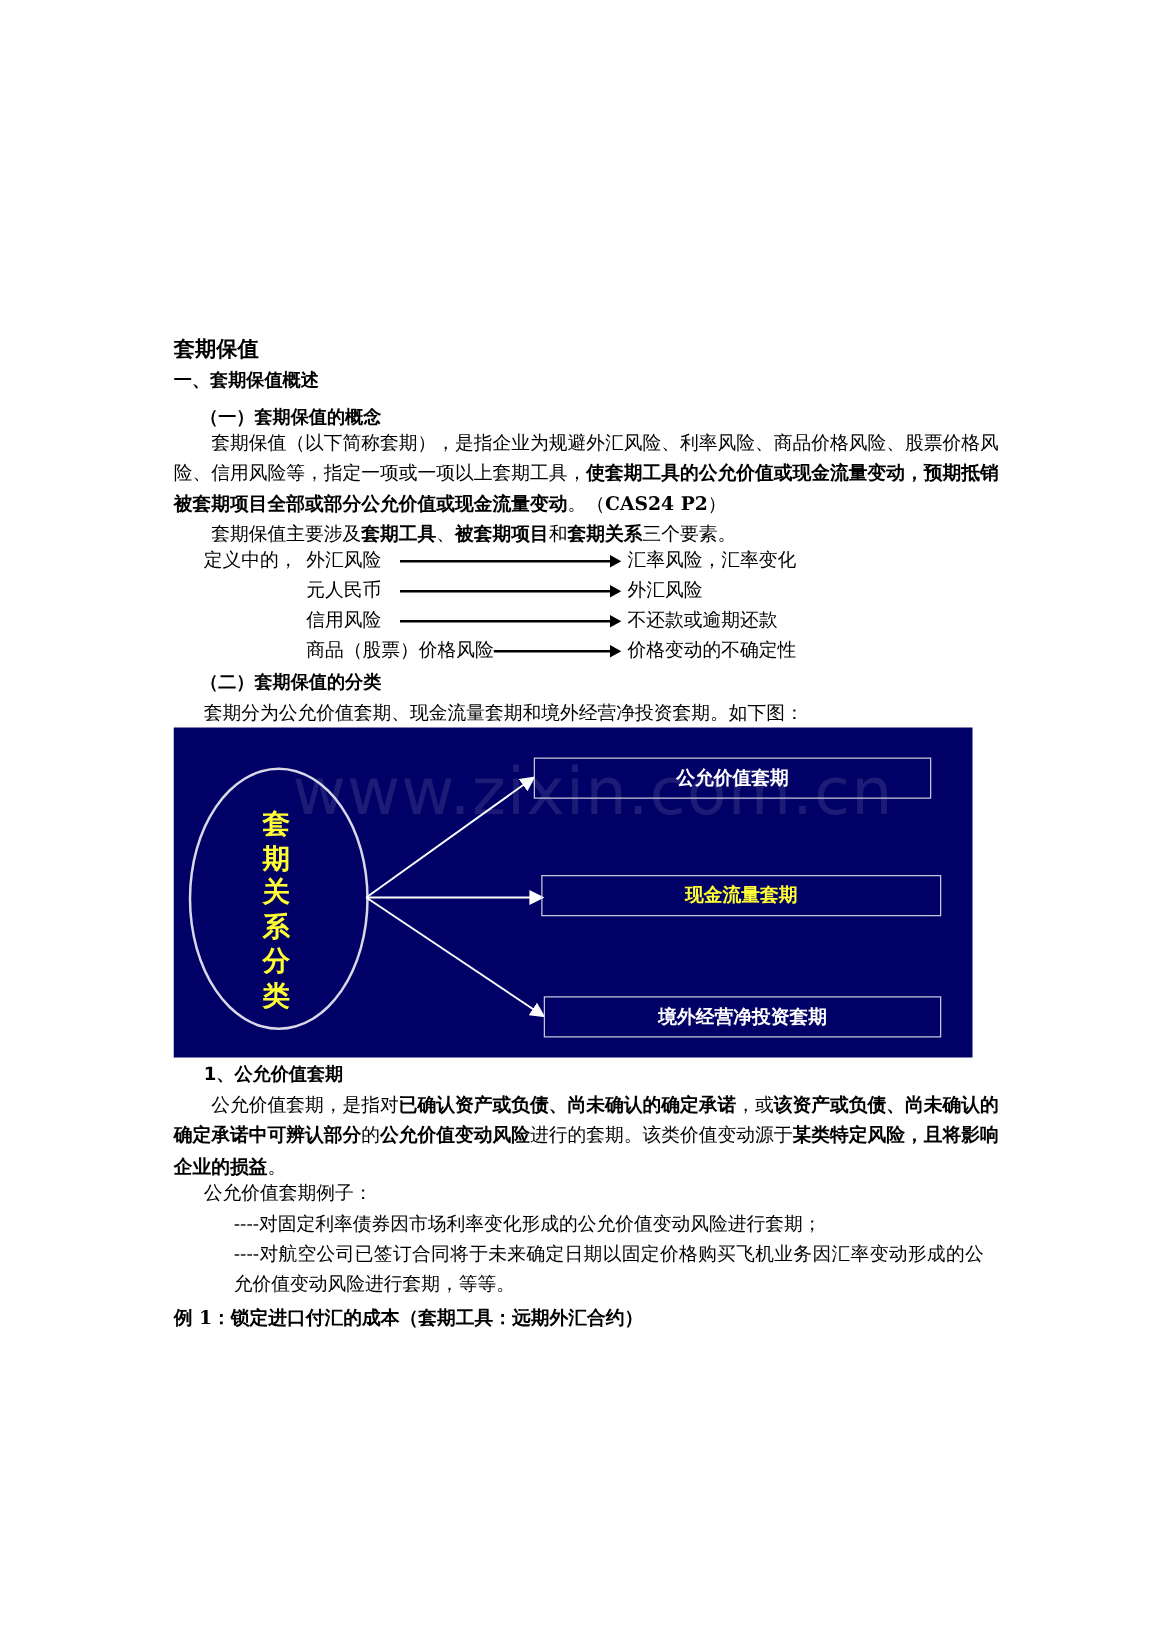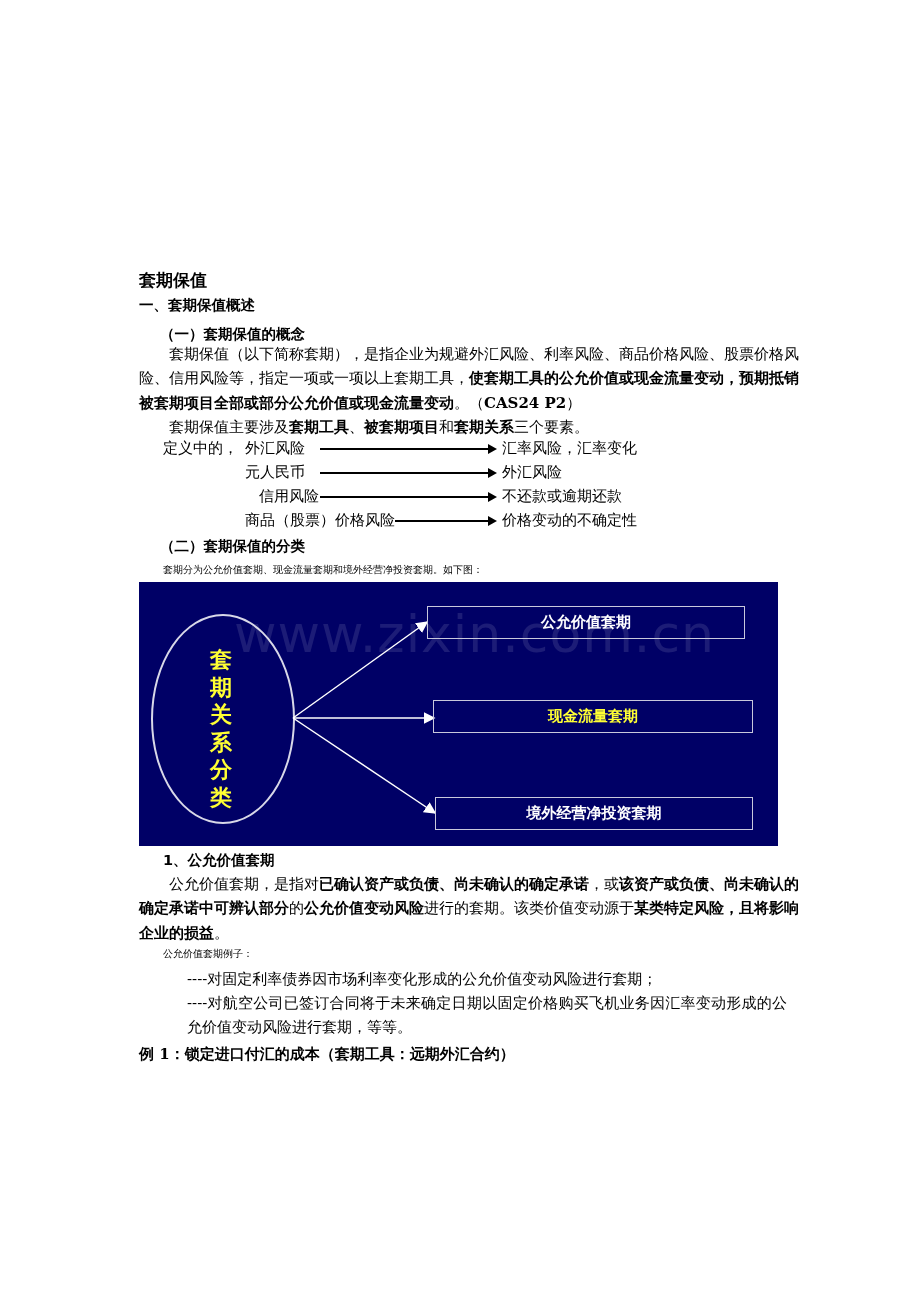--- a/index.html
+++ b/index.html
@@ -1,19 +1,19 @@
 <!DOCTYPE html>
 <html><head>
 <meta charset="utf-8">
 <style>
   html, body { margin: 0; padding: 0; background: #ffffff; }
   body { width: 920px; height: 1302px; position: relative; overflow: hidden;
          font-family: "DejaVu Serif", "Liberation Serif", serif; color: #000; }
   .page { position: absolute; left: 0; top: 0; width: 920px; height: 1302px; }
-  .line { position: absolute; left: 139px; font-size: 10px; line-height: 20px; white-space: nowrap; }
+  .line { position: absolute; left: 139px; font-size: 15px; line-height: 20px; white-space: nowrap; }
   .sans { font-family: "DejaVu Sans", "Liberation Sans", sans-serif; }
   .b { font-weight: bold; }
   .title { font-size: 17px; font-weight: bold; font-family: "DejaVu Sans", "Liberation Sans", sans-serif; }
   .h1 { font-size: 14.5px; font-weight: bold; font-family: "DejaVu Sans", "Liberation Sans", sans-serif; }
   .para { position: absolute; left: 139px; width: 660px; font-size: 15px; line-height: 24.3px; text-align: justify; text-indent: 30px; }
   .arrow-row { position: absolute; font-size: 15px; line-height: 20px; white-space: nowrap; }
   .arrow { position: absolute; height: 2px; background: #000; }
   .arrow::after { content: ""; position: absolute; right: -2px; top: -4px; border-left: 9px solid #000; border-top: 5px solid transparent; border-bottom: 5px solid transparent; }
   .diagram { position: absolute; left: 139px; top: 582px; width: 639px; height: 264px; background: #000066; overflow: hidden; }
   .ellipse { position: absolute; left: 12px; top: 32px; width: 140px; height: 206px; border: 2px solid #d8d8e8; border-radius: 50%; }
@@ -46,21 +46,21 @@
     <div class="arrow-row" style="left:245px; top:438px;">外汇风险</div>
     <div class="arrow" style="left:320px; top:448px; width:175px;"></div>
     <div class="arrow-row" style="left:502px; top:438px;">汇率风险，汇率变化</div>
   </div>
   <div>
     <div class="arrow-row" style="left:245px; top:462px;">元人民币</div>
     <div class="arrow" style="left:320px; top:472px; width:175px;"></div>
     <div class="arrow-row" style="left:502px; top:462px;">外汇风险</div>
   </div>
   <div>
-    <div class="arrow-row" style="left:259px; top:486px;">信用风险</div>
+    <div class="arrow-row" style="left:245px; top:486px;">信用风险</div>
     <div class="arrow" style="left:320px; top:496px; width:175px;"></div>
     <div class="arrow-row" style="left:502px; top:486px;">不还款或逾期还款</div>
   </div>
   <div>
     <div class="arrow-row" style="left:245px; top:510px;">商品（股票）价格风险</div>
     <div class="arrow" style="left:395px; top:520px; width:100px;"></div>
     <div class="arrow-row" style="left:502px; top:510px;">价格变动的不确定性</div>
   </div>
 
   <div class="line h1" style="top:536px; left:160px;">（二）套期保值的分类</div>

